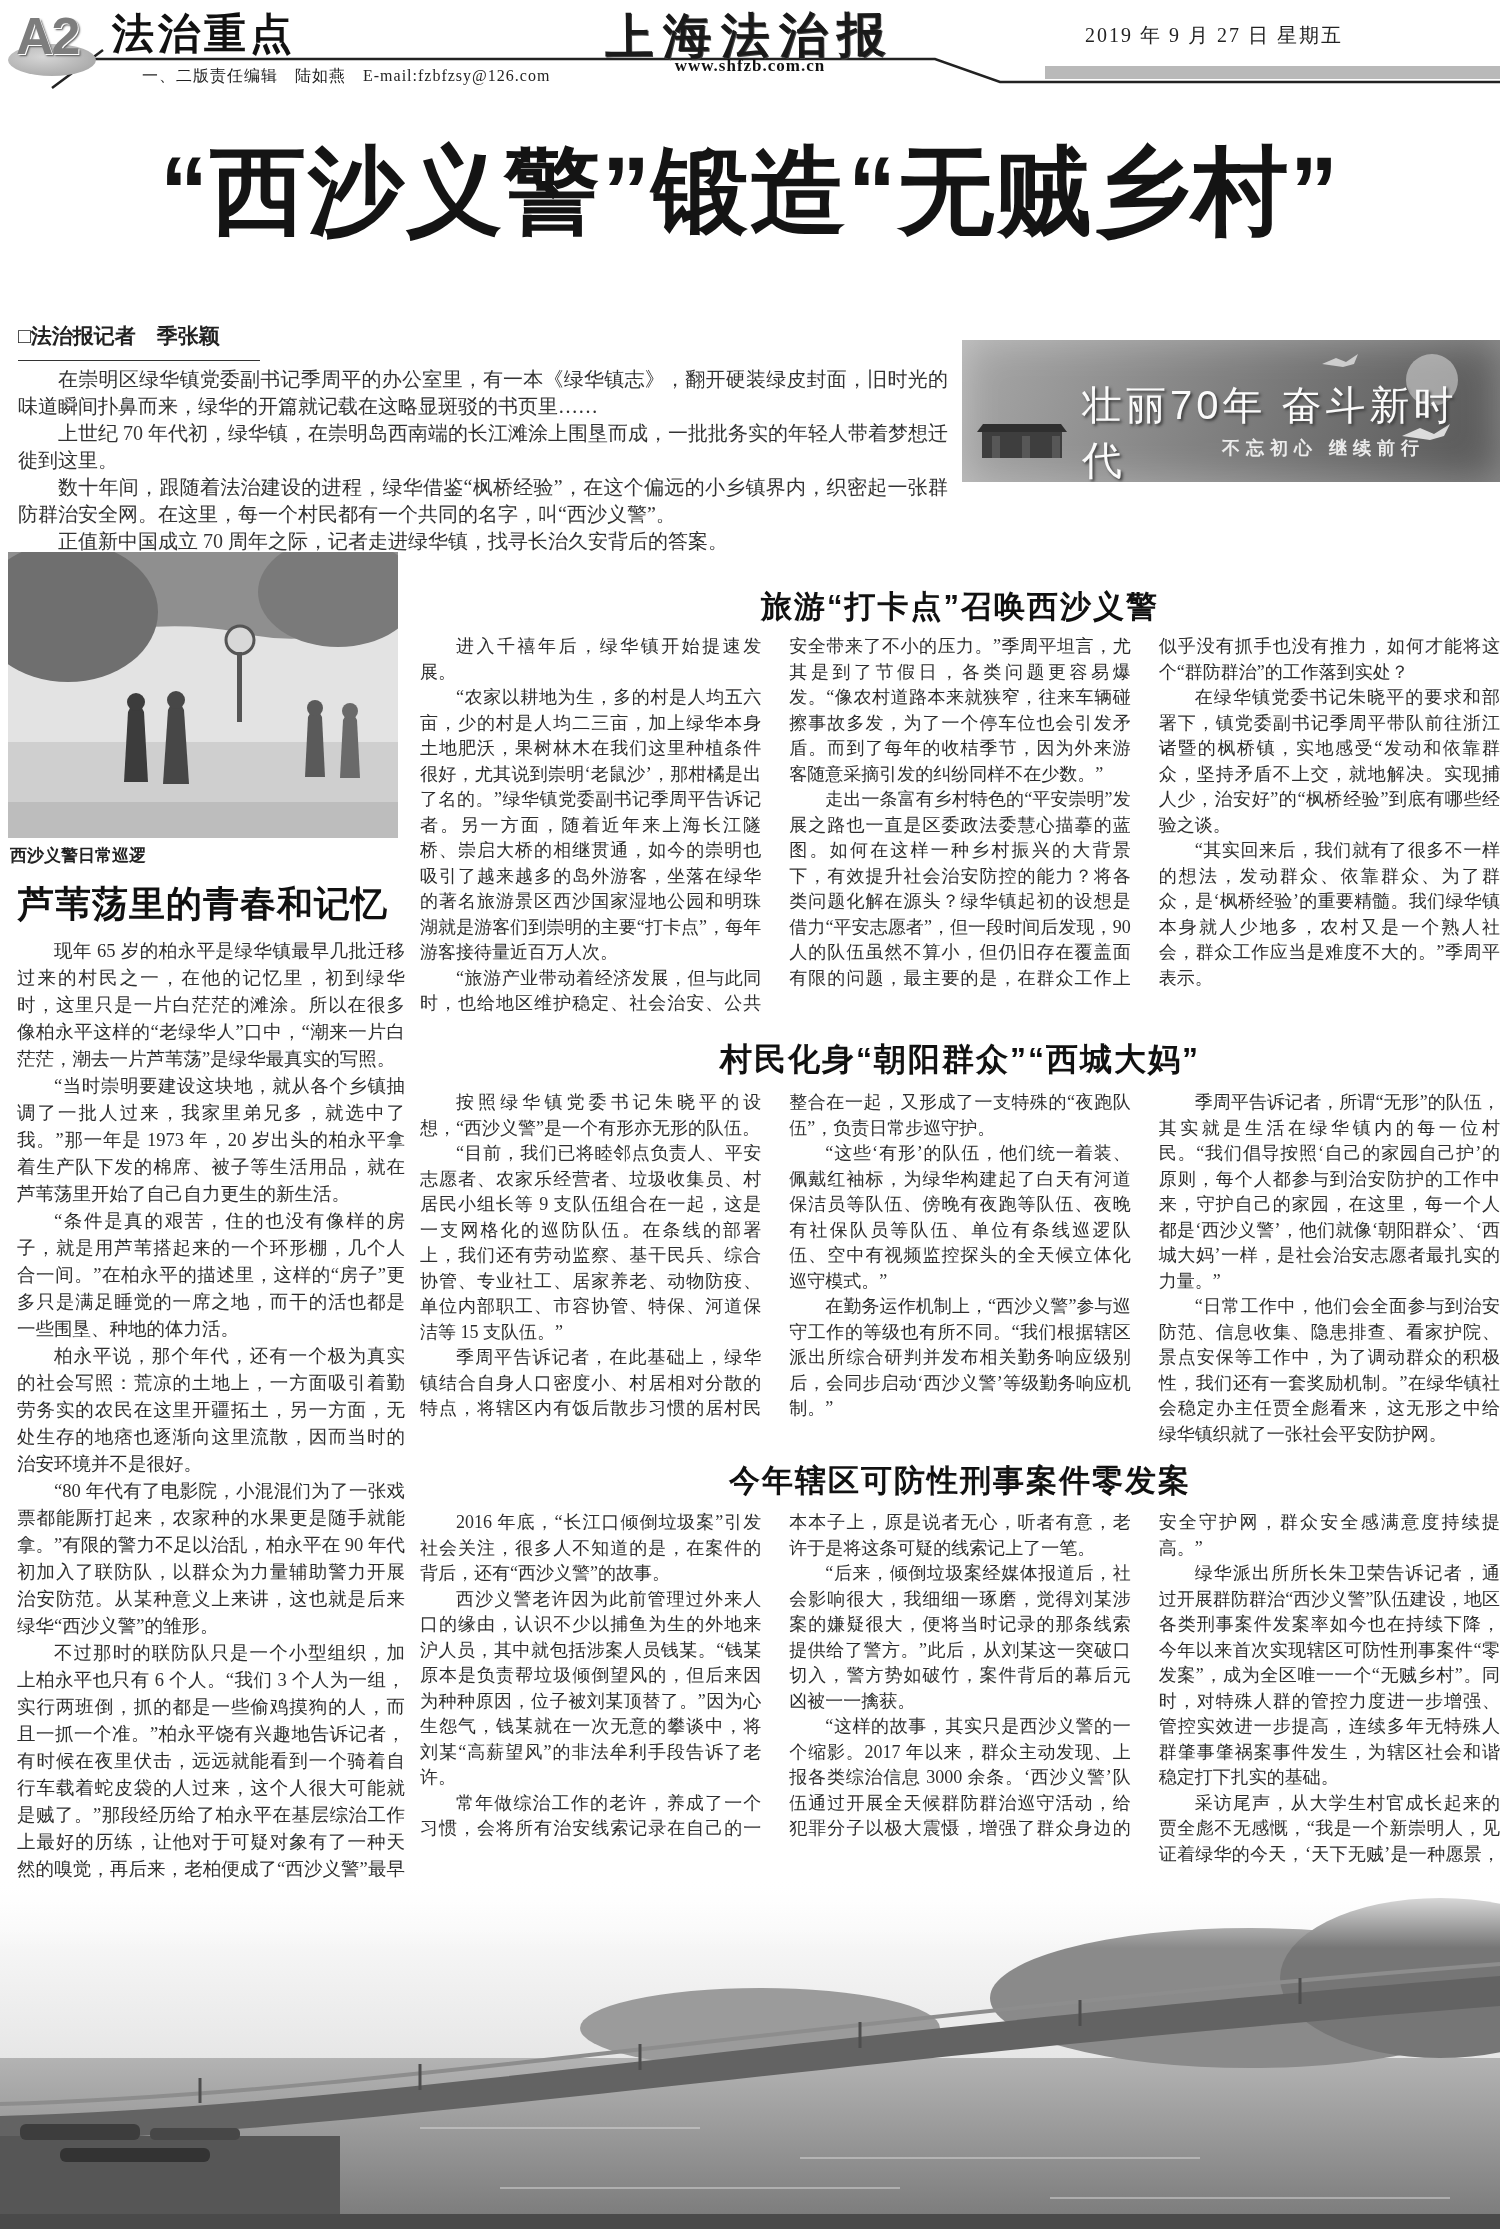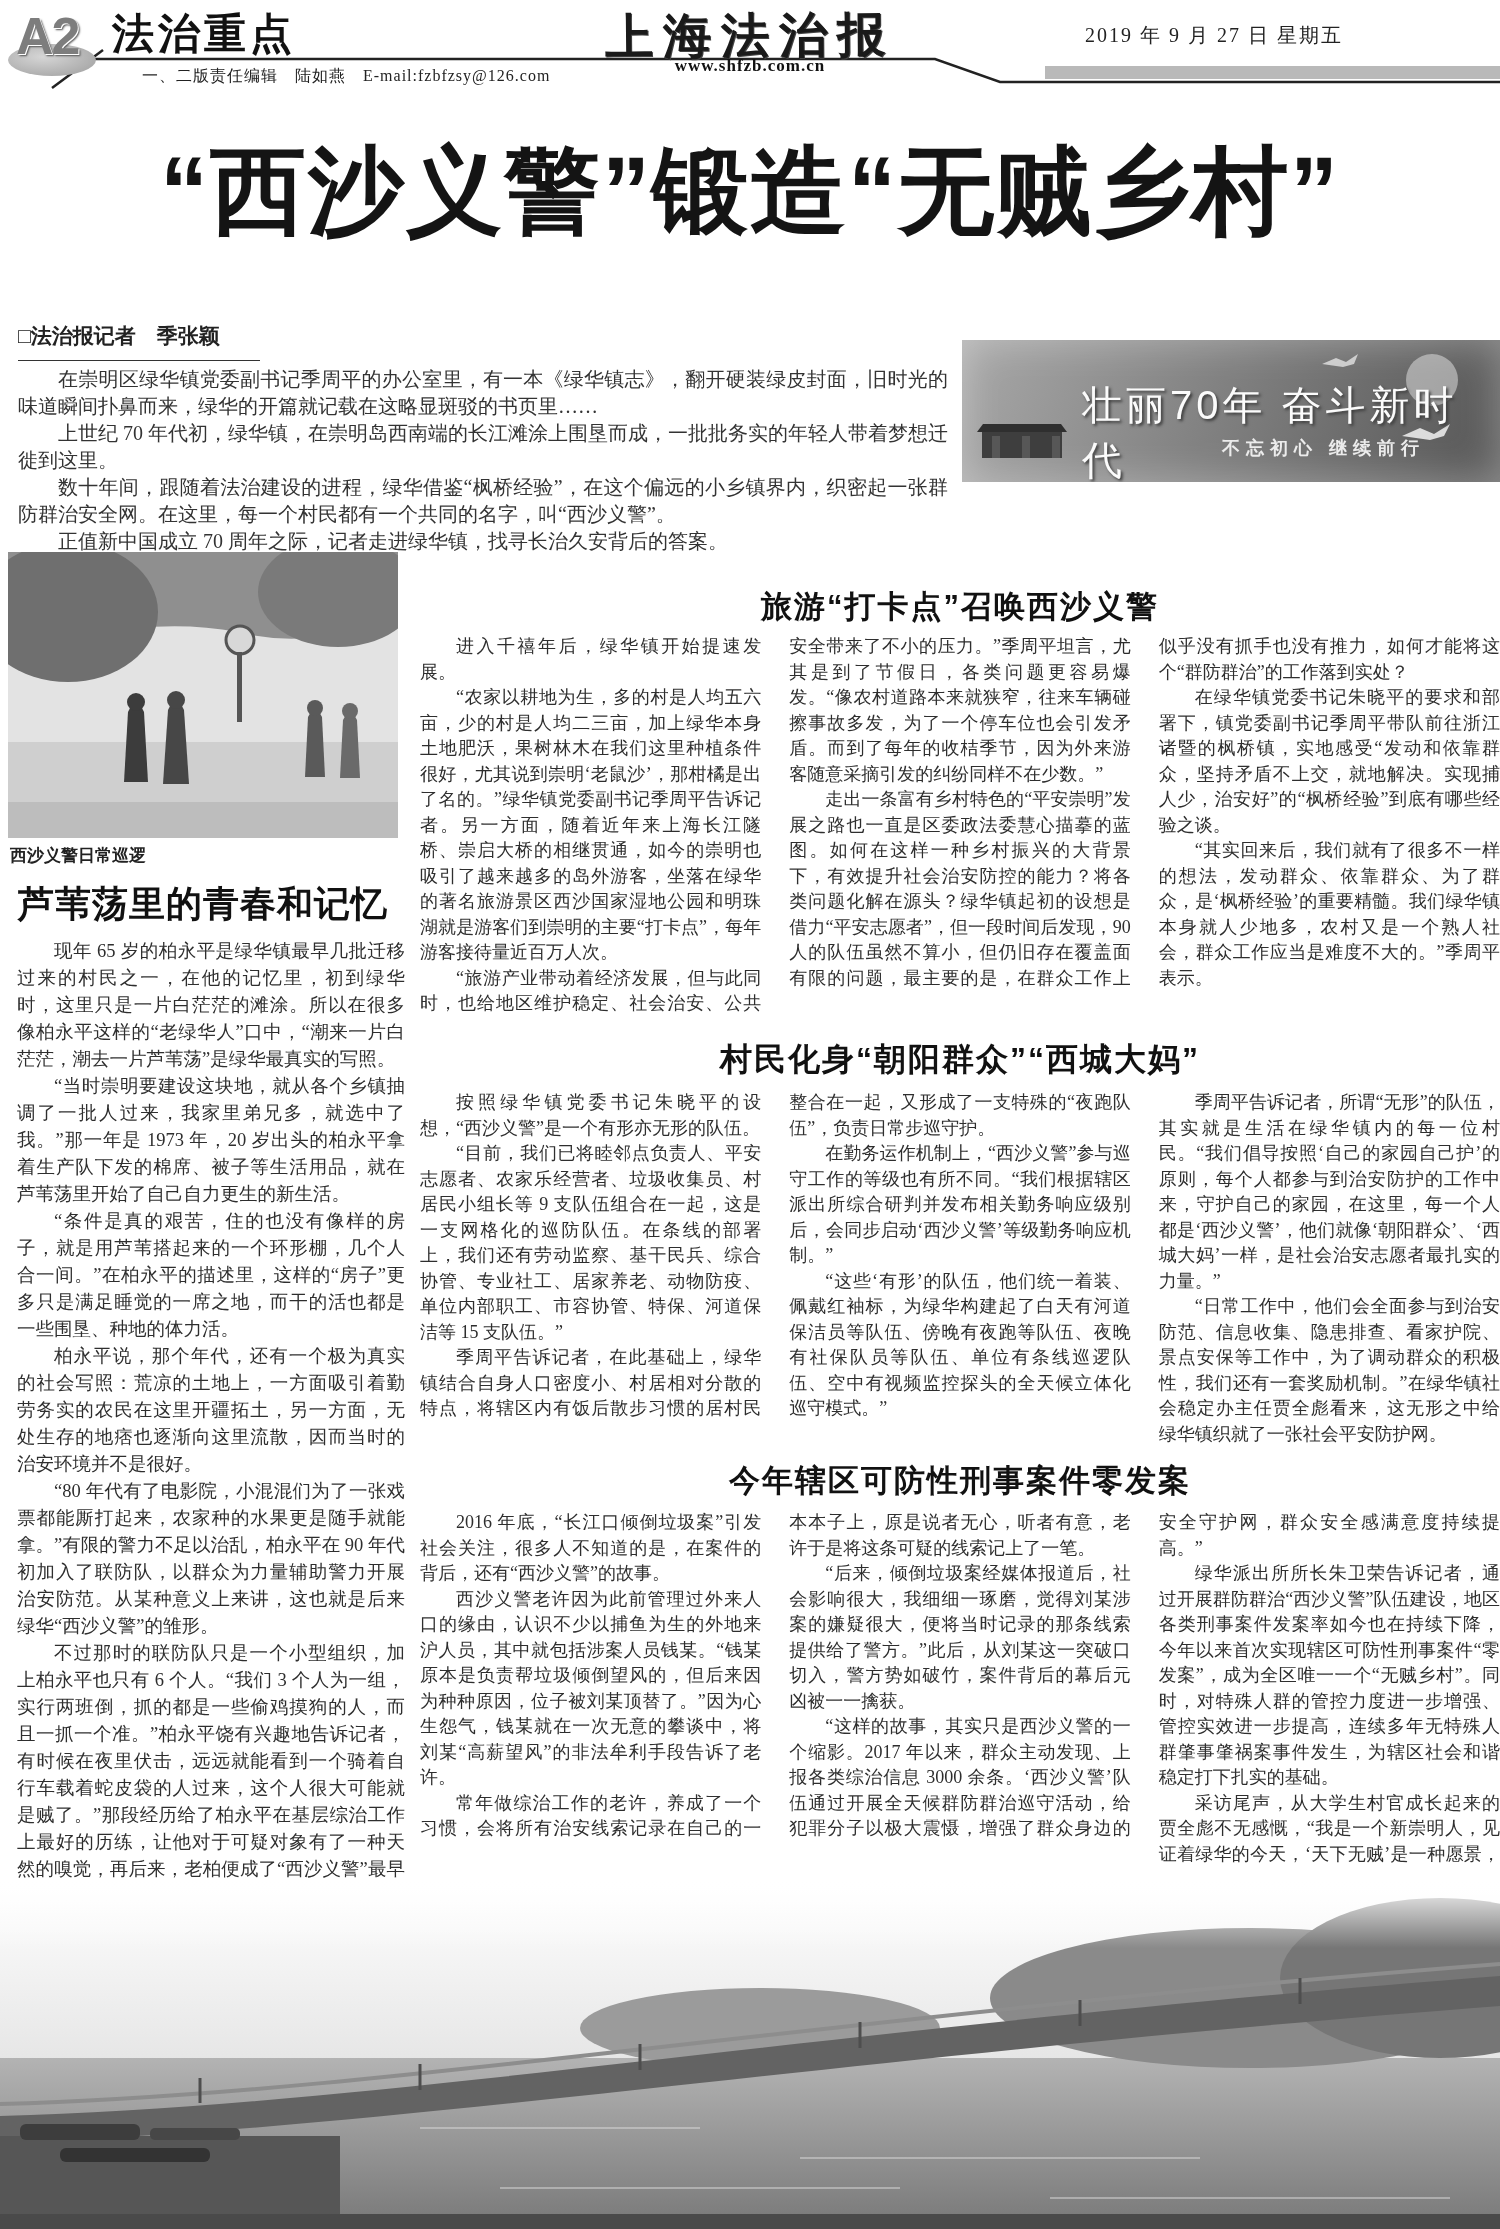--- a/index.html
+++ b/index.html
@@ -157,22 +157,22 @@
       <p>走出一条富有乡村特色的“平安崇明”发展之路也一直是区委政法委慧心描摹的蓝图。如何在这样一种乡村振兴的大背景下，有效提升社会治安防控的能力？将各类问题化解在源头？绿华镇起初的设想是借力“平安志愿者”，但一段时间后发现，90 人的队伍虽然不算小，但仍旧存在覆盖面有限的问题，最主要的是，在群众工作上似乎没有抓手也没有推力，如何才能将这个“群防群治”的工作落到实处？</p>
       <p>在绿华镇党委书记朱晓平的要求和部署下，镇党委副书记季周平带队前往浙江诸暨的枫桥镇，实地感受“发动和依靠群众，坚持矛盾不上交，就地解决。实现捕人少，治安好”的“枫桥经验”到底有哪些经验之谈。</p>
       <p>“其实回来后，我们就有了很多不一样的想法，发动群众、依靠群众、为了群众，是‘枫桥经验’的重要精髓。我们绿华镇本身就人少地多，农村又是一个熟人社会，群众工作应当是难度不大的。”季周平表示。</p>
     </div>
 
   <div id="sec2-heading" class="abs sec-heading">村民化身“朝阳群众”“西城大妈”</div>
   <div id="sec2-body" class="abs sec-body">
       <p>按照绿华镇党委书记朱晓平的设想，“西沙义警”是一个有形亦无形的队伍。</p>
       <p>“目前，我们已将睦邻点负责人、平安志愿者、农家乐经营者、垃圾收集员、村居民小组长等 9 支队伍组合在一起，这是一支网格化的巡防队伍。在条线的部署上，我们还有劳动监察、基干民兵、综合协管、专业社工、居家养老、动物防疫、单位内部职工、市容协管、特保、河道保洁等 15 支队伍。”</p>
       <p>季周平告诉记者，在此基础上，绿华镇结合自身人口密度小、村居相对分散的特点，将辖区内有饭后散步习惯的居村民整合在一起，又形成了一支特殊的“夜跑队伍”，负责日常步巡守护。</p>
+      <p>“这些‘有形’的队伍，他们统一着装、佩戴红袖标，为绿华构建起了白天有河道保洁员等队伍、傍晚有夜跑等队伍、夜晚有社保队员等队伍、单位有条线巡逻队伍、空中有视频监控探头的全天候立体化巡守模式。”</p>
       <p>在勤务运作机制上，“西沙义警”参与巡守工作的等级也有所不同。“我们根据辖区派出所综合研判并发布相关勤务响应级别后，会同步启动‘西沙义警’等级勤务响应机制。”</p>
-      <p>“这些‘有形’的队伍，他们统一着装、佩戴红袖标，为绿华构建起了白天有河道保洁员等队伍、傍晚有夜跑等队伍、夜晚有社保队员等队伍、单位有条线巡逻队伍、空中有视频监控探头的全天候立体化巡守模式。”</p>
       <p>季周平告诉记者，所谓“无形”的队伍，其实就是生活在绿华镇内的每一位村民。“我们倡导按照‘自己的家园自己护’的原则，每个人都参与到治安防护的工作中来，守护自己的家园，在这里，每一个人都是‘西沙义警’，他们就像‘朝阳群众’、‘西城大妈’一样，是社会治安志愿者最扎实的力量。”</p>
       <p>“日常工作中，他们会全面参与到治安防范、信息收集、隐患排查、看家护院、景点安保等工作中，为了调动群众的积极性，我们还有一套奖励机制。”在绿华镇社会稳定办主任贾全彪看来，这无形之中给绿华镇织就了一张社会平安防护网。</p>
     </div>
 
   <div id="sec3-heading" class="abs sec-heading">今年辖区可防性刑事案件零发案</div>
   <div id="sec3-body" class="abs sec-body">
       <p>2016 年底，“长江口倾倒垃圾案”引发社会关注，很多人不知道的是，在案件的背后，还有“西沙义警”的故事。</p>
       <p>西沙义警老许因为此前管理过外来人口的缘由，认识不少以捕鱼为生的外地来沪人员，其中就包括涉案人员钱某。“钱某原本是负责帮垃圾倾倒望风的，但后来因为种种原因，位子被刘某顶替了。”因为心生怨气，钱某就在一次无意的攀谈中，将刘某“高薪望风”的非法牟利手段告诉了老许。</p>
       <p>常年做综治工作的老许，养成了一个习惯，会将所有治安线索记录在自己的一本本子上，原是说者无心，听者有意，老许于是将这条可疑的线索记上了一笔。</p>
       <p>“后来，倾倒垃圾案经媒体报道后，社会影响很大，我细细一琢磨，觉得刘某涉案的嫌疑很大，便将当时记录的那条线索提供给了警方。”此后，从刘某这一突破口切入，警方势如破竹，案件背后的幕后元凶被一一擒获。</p>

